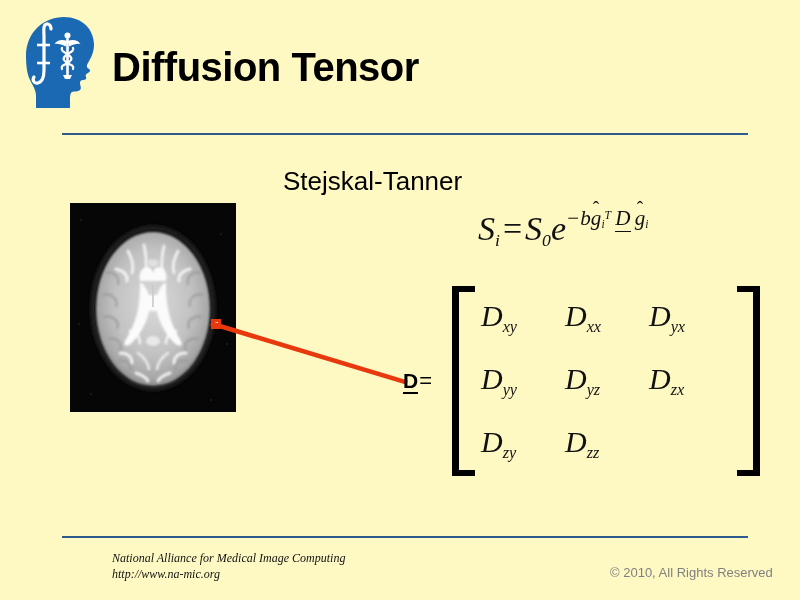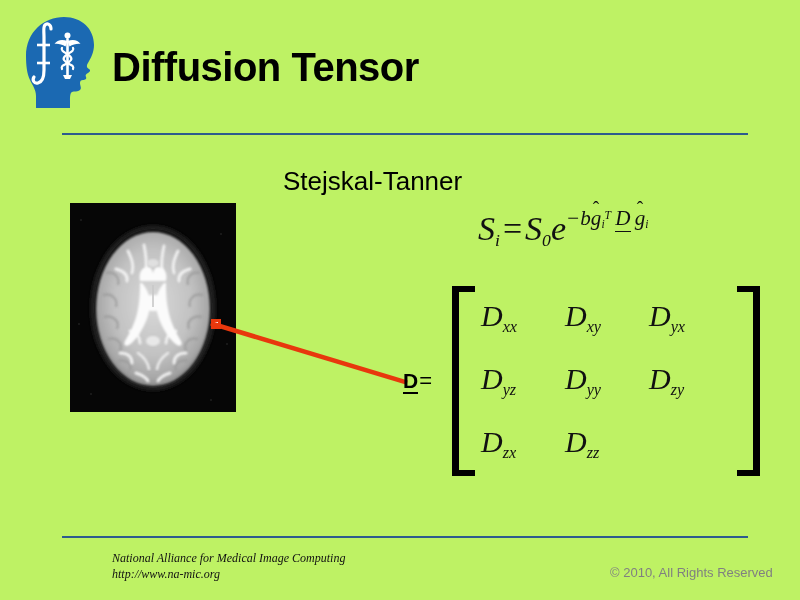--- a/index.html
+++ b/index.html
@@ -4,21 +4,21 @@
 <style>
   html, body {
     margin: 0;
     padding: 0;
     background: #ffffff;
   }
   #slide {
     position: relative;
     width: 800px;
     height: 600px;
-    background: #bef264;
+    background: #fef9c3;
     overflow: hidden;
     font-family: "Liberation Sans", sans-serif;
   }
 
   
   #logo {
     position: absolute;
     left: 18px;
     top: 12px;
     width: 84px;
@@ -375,29 +375,29 @@
   </div>
 
   <div id="d-label">
     <span class="d-letter">D</span><span class="d-eq">=</span>
   </div>
 
   <div id="matrix">
     <div class="bracket bracket-left"></div>
     <div id="matrix-grid">
 
+      <div class="mcell"><span>D</span><span class="sub">xy</span></div>
       <div class="mcell"><span>D</span><span class="sub">xx</span></div>
-      <div class="mcell"><span>D</span><span class="sub">xy</span></div>
 
       <div class="mcell"><span>D</span><span class="sub">yx</span></div>
+      <div class="mcell"><span>D</span><span class="sub">yy</span></div>
       <div class="mcell"><span>D</span><span class="sub">yz</span></div>
-      <div class="mcell"><span>D</span><span class="sub">yy</span></div>
-
+
+      <div class="mcell"><span>D</span><span class="sub">zx</span></div>
       <div class="mcell"><span>D</span><span class="sub">zy</span></div>
-      <div class="mcell"><span>D</span><span class="sub">zx</span></div>
       <div class="mcell"><span>D</span><span class="sub">zz</span></div>
 
     </div>
     <div class="bracket bracket-right"></div>
   </div>
 
   <div class="rule" id="rule-bottom"></div>
 
   <div id="footer-org">
     <div>National Alliance for Medical Image Computing</div>

